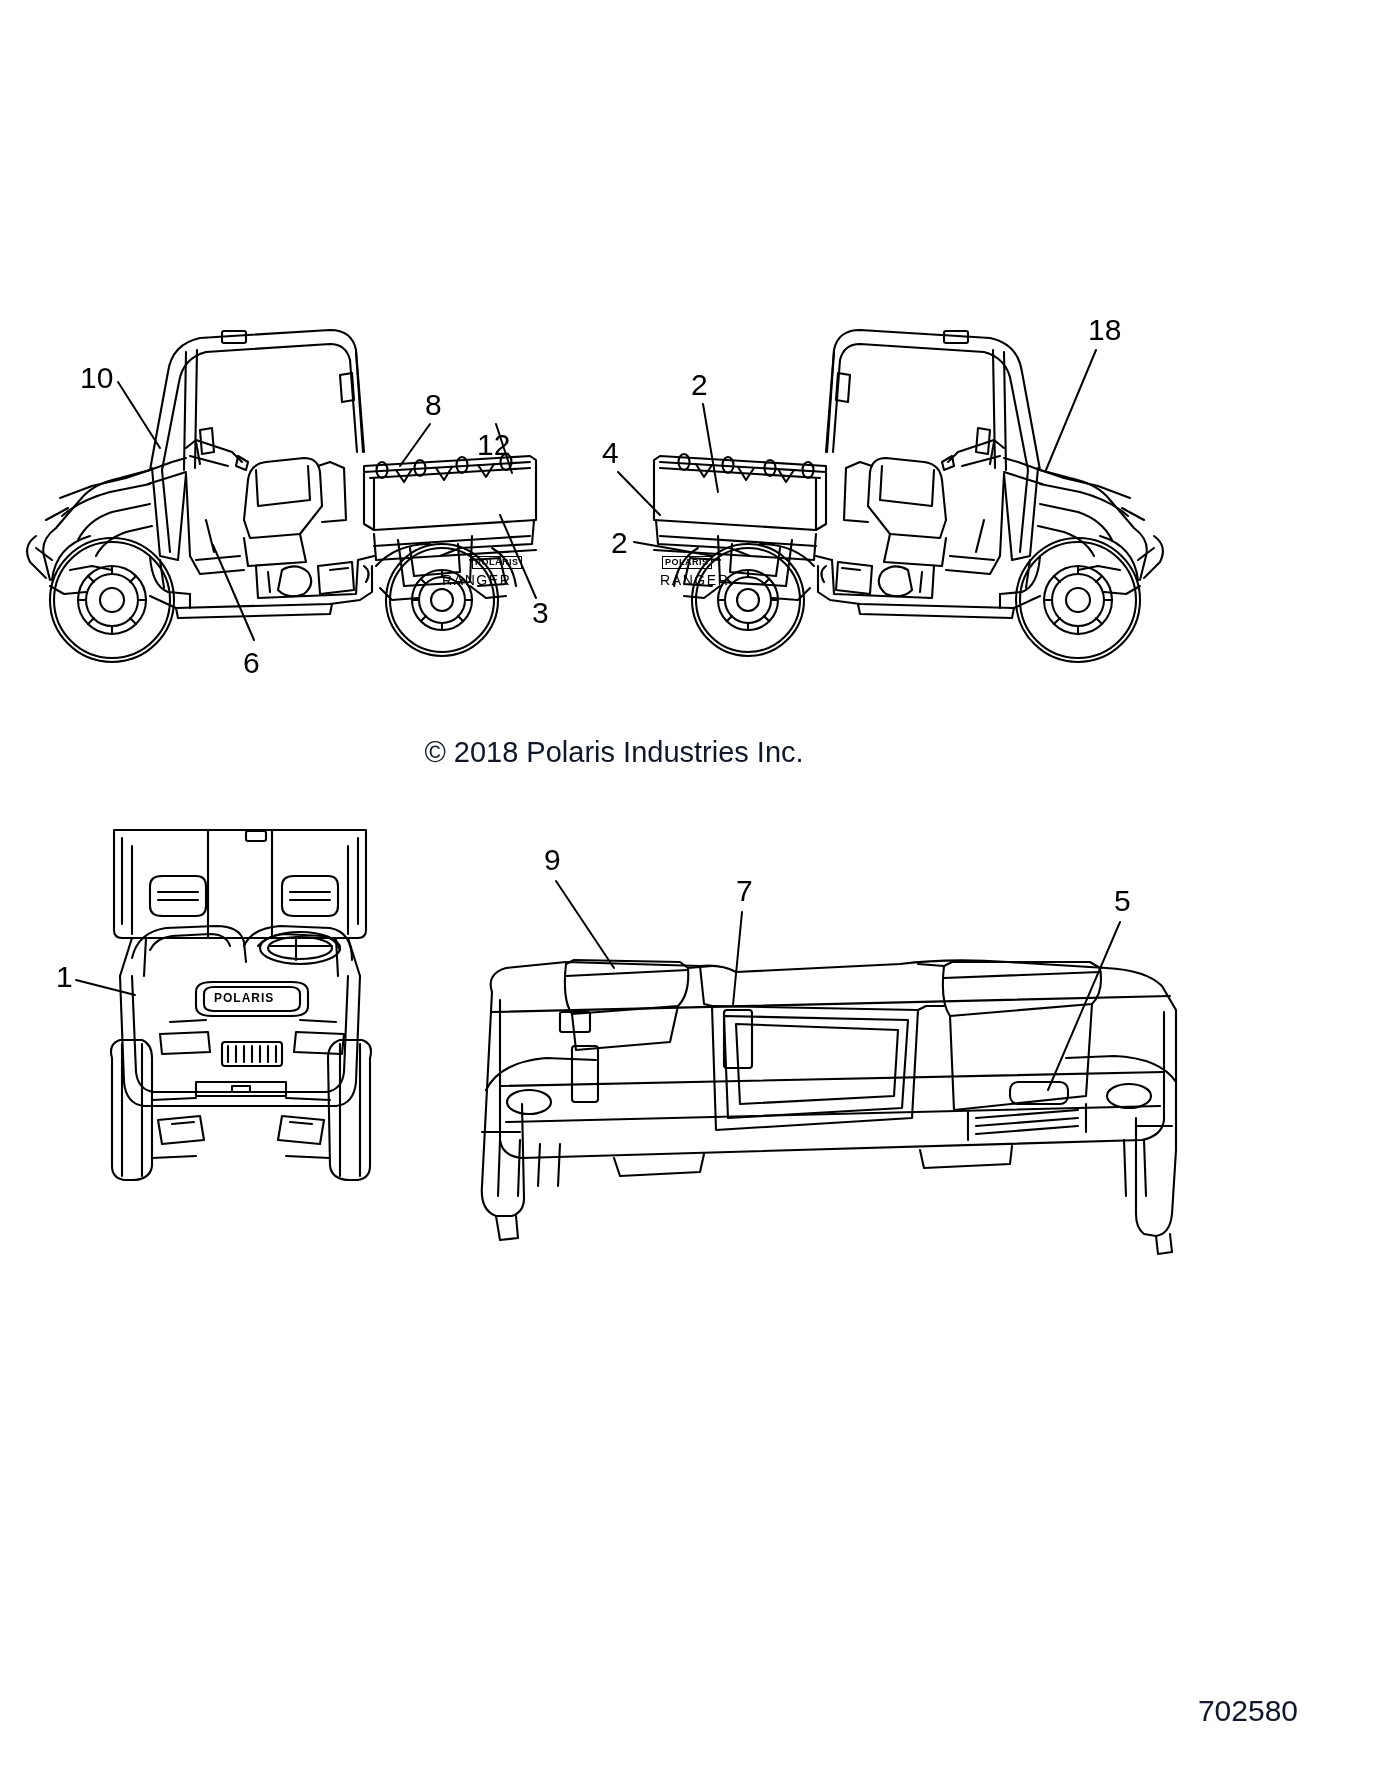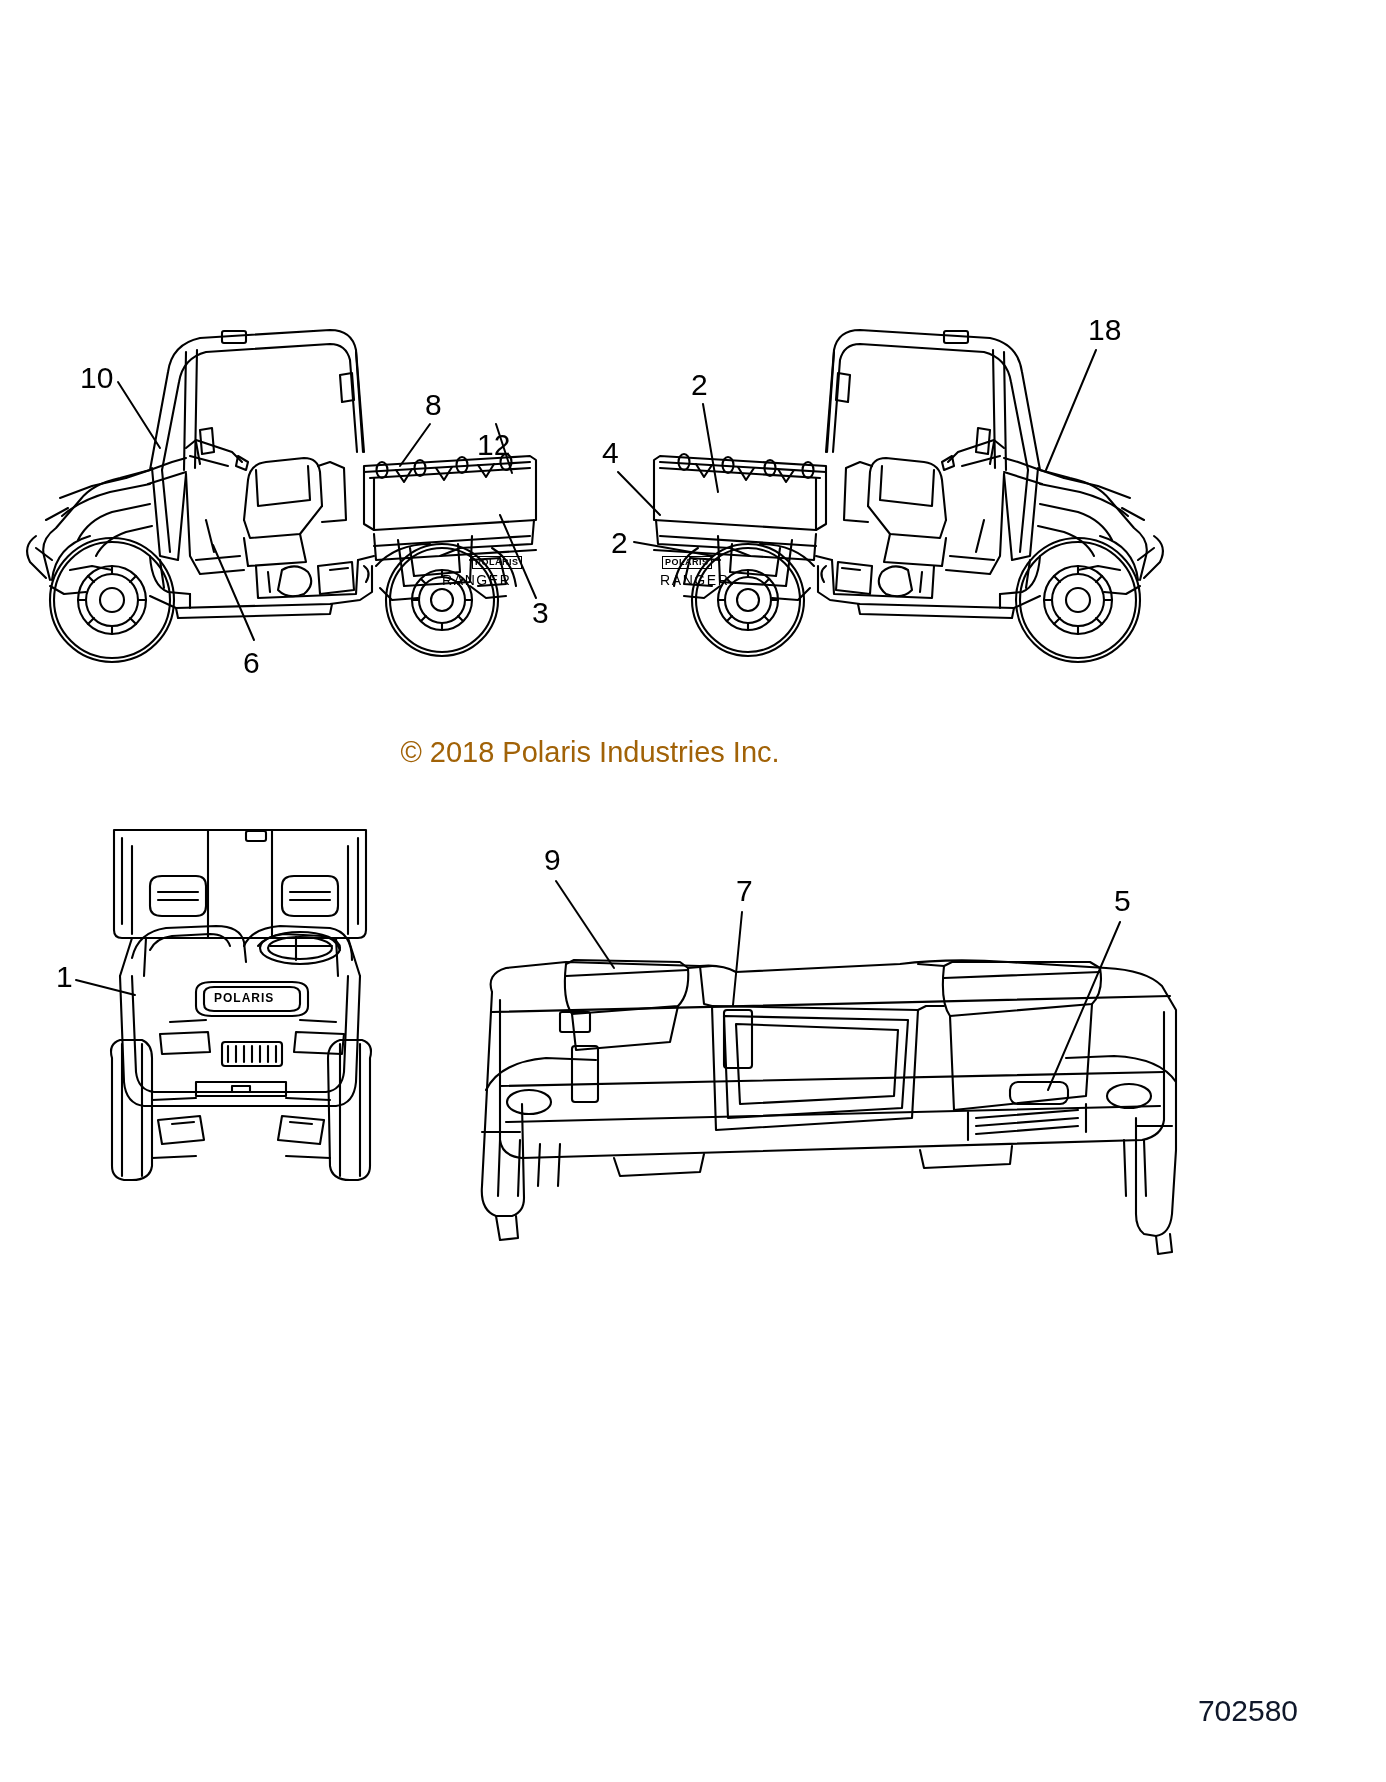--- a/index.html
+++ b/index.html
@@ -8,21 +8,21 @@
     font-family:"Liberation Sans", sans-serif;color:#000;
   }
   #sheet{position:absolute;inset:0;}
   svg.layer{position:absolute;left:0;top:0;width:1386px;height:1782px;overflow:visible;}
   .callout{
     position:absolute;font-family:"Liberation Sans",sans-serif;
     font-size:30px;line-height:30px;color:#000;white-space:nowrap;
   }
   .copyright{
     position:absolute;left:0;top:736px;width:1180px;text-align:center;
-    font-size:29px;color:#a16207;font-family:"Liberation Sans",sans-serif;
+    font-size:29px;color:#0f172a;font-family:"Liberation Sans",sans-serif;padding-left:24px;
   }
   .partnum{
     position:absolute;left:1098px;top:1694px;width:200px;text-align:right;
     font-size:30px;color:#0f172a;font-family:"Liberation Sans",sans-serif;
   }
   .decal-text{
     position:absolute;font-family:Liberation Sans, sans-serif;
     color:#000;white-space:nowrap;
   }
 </style>

